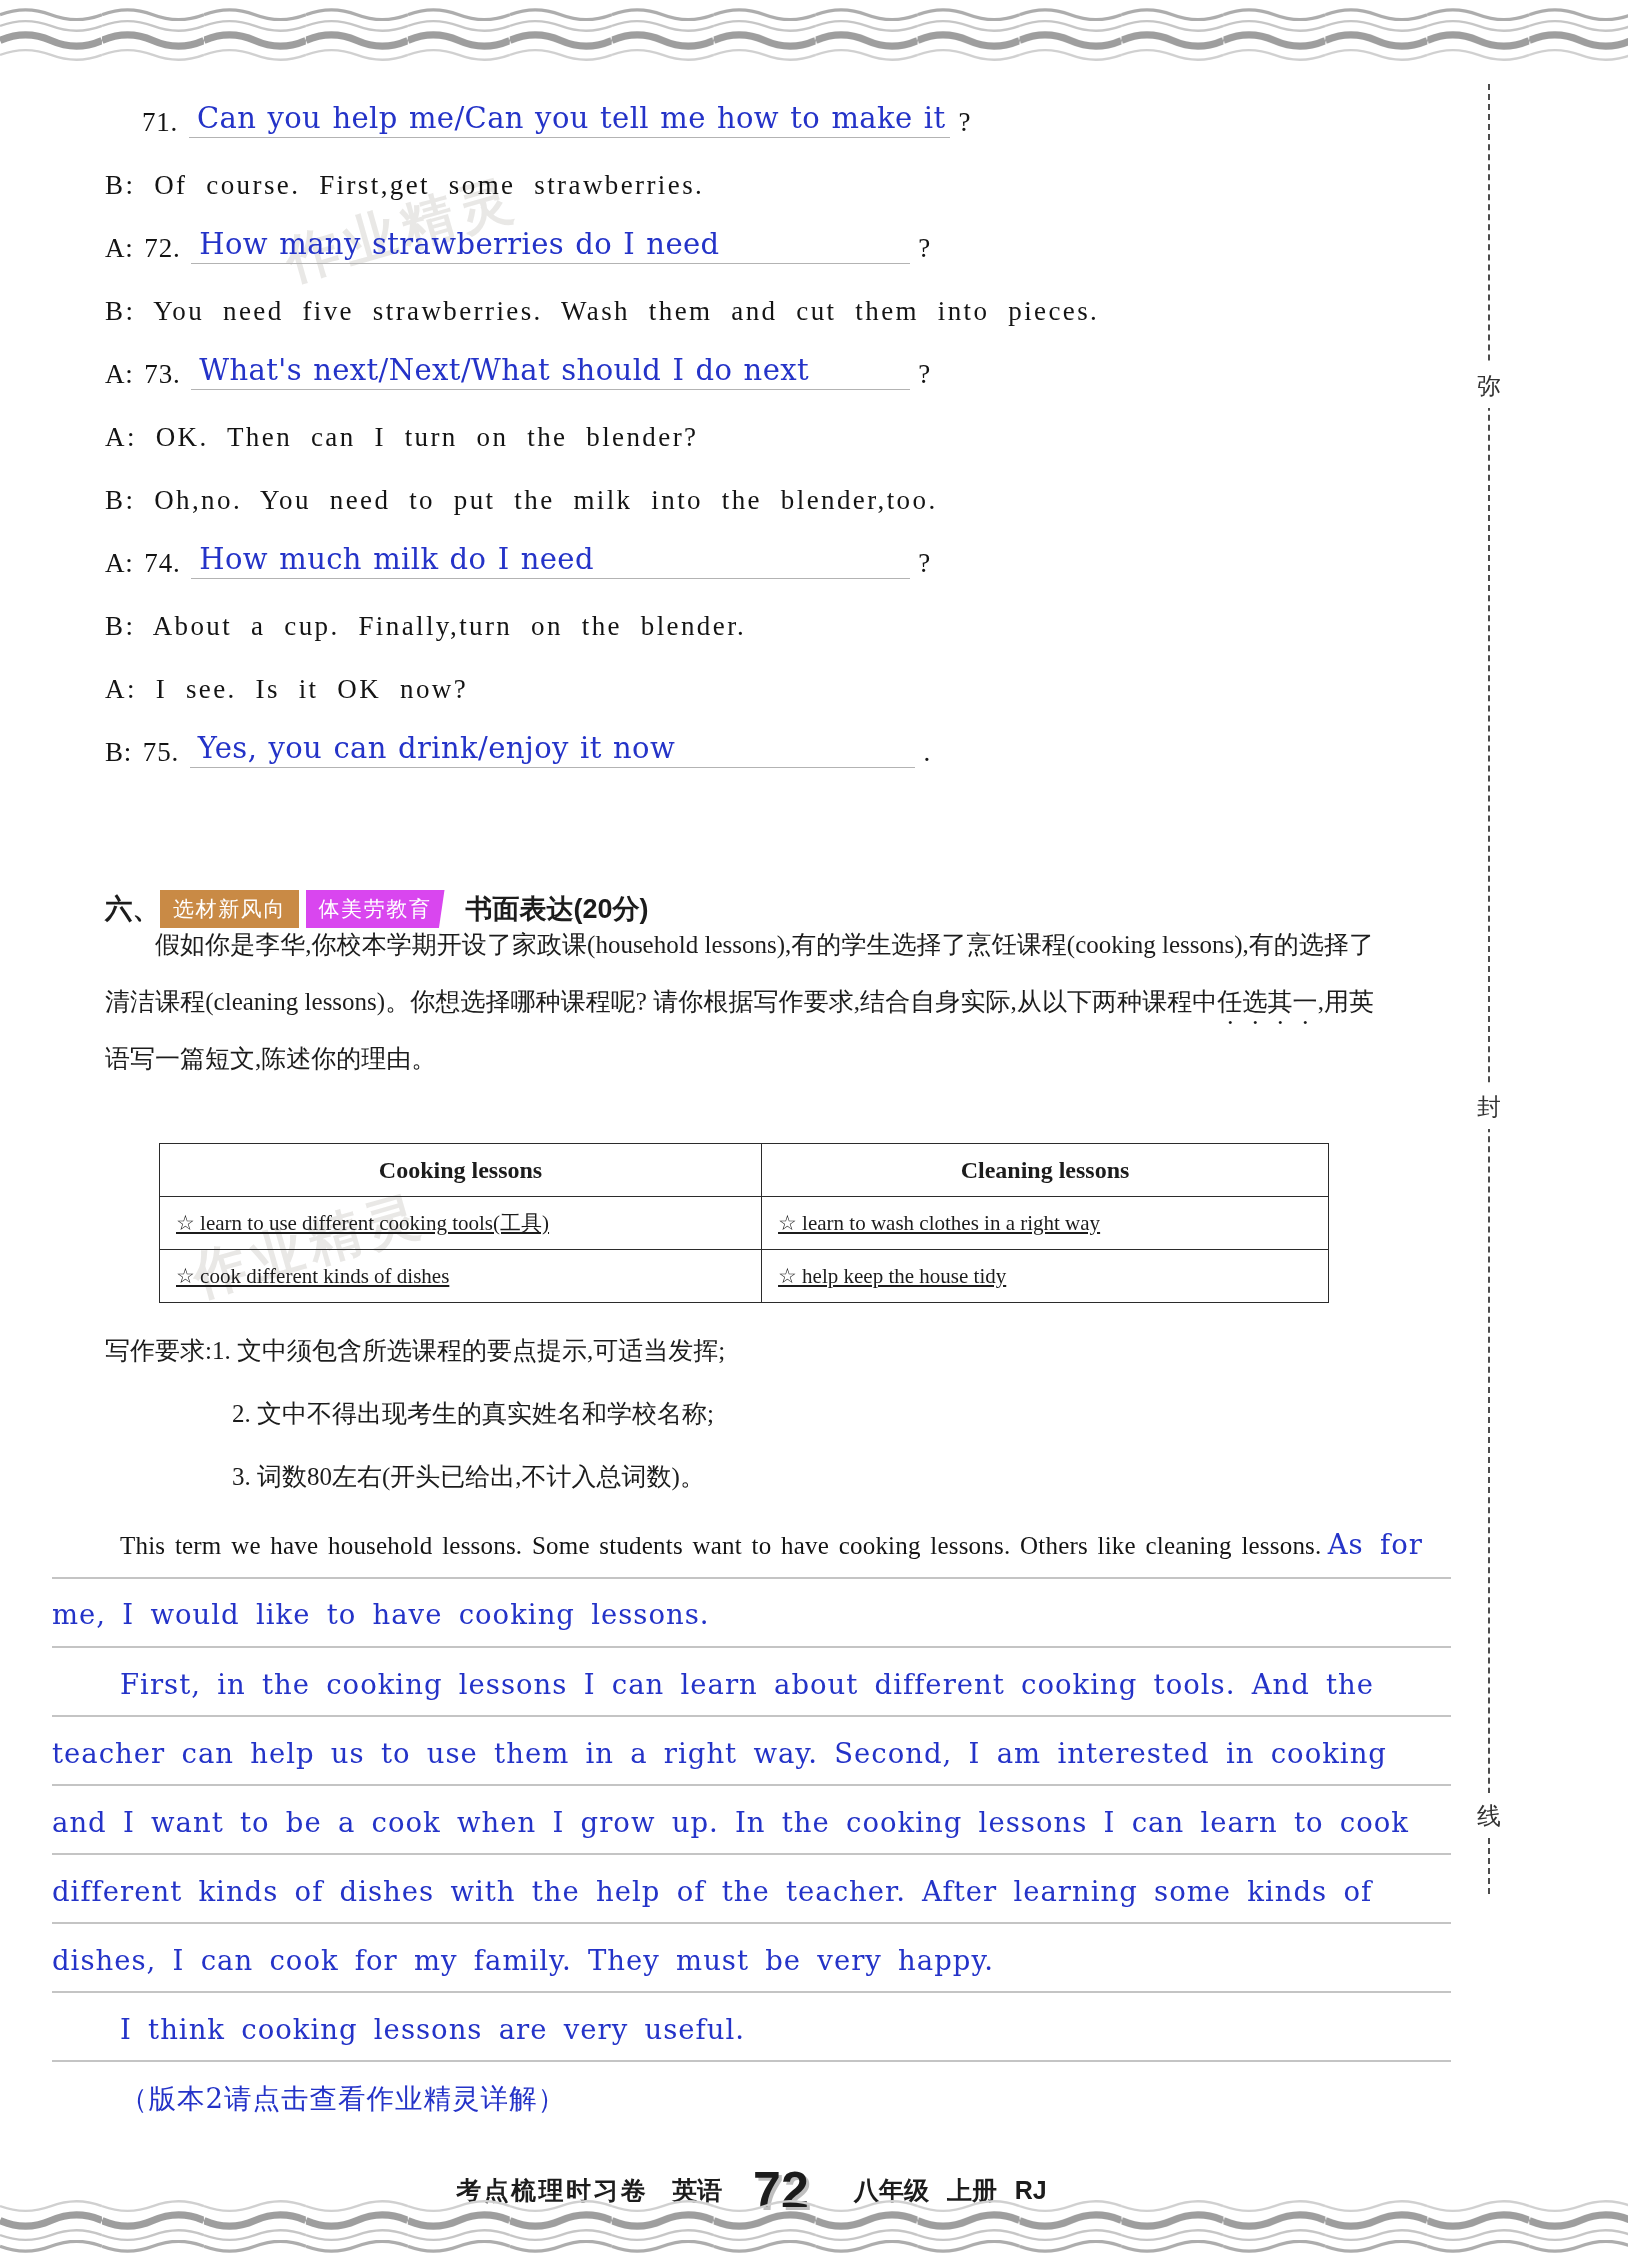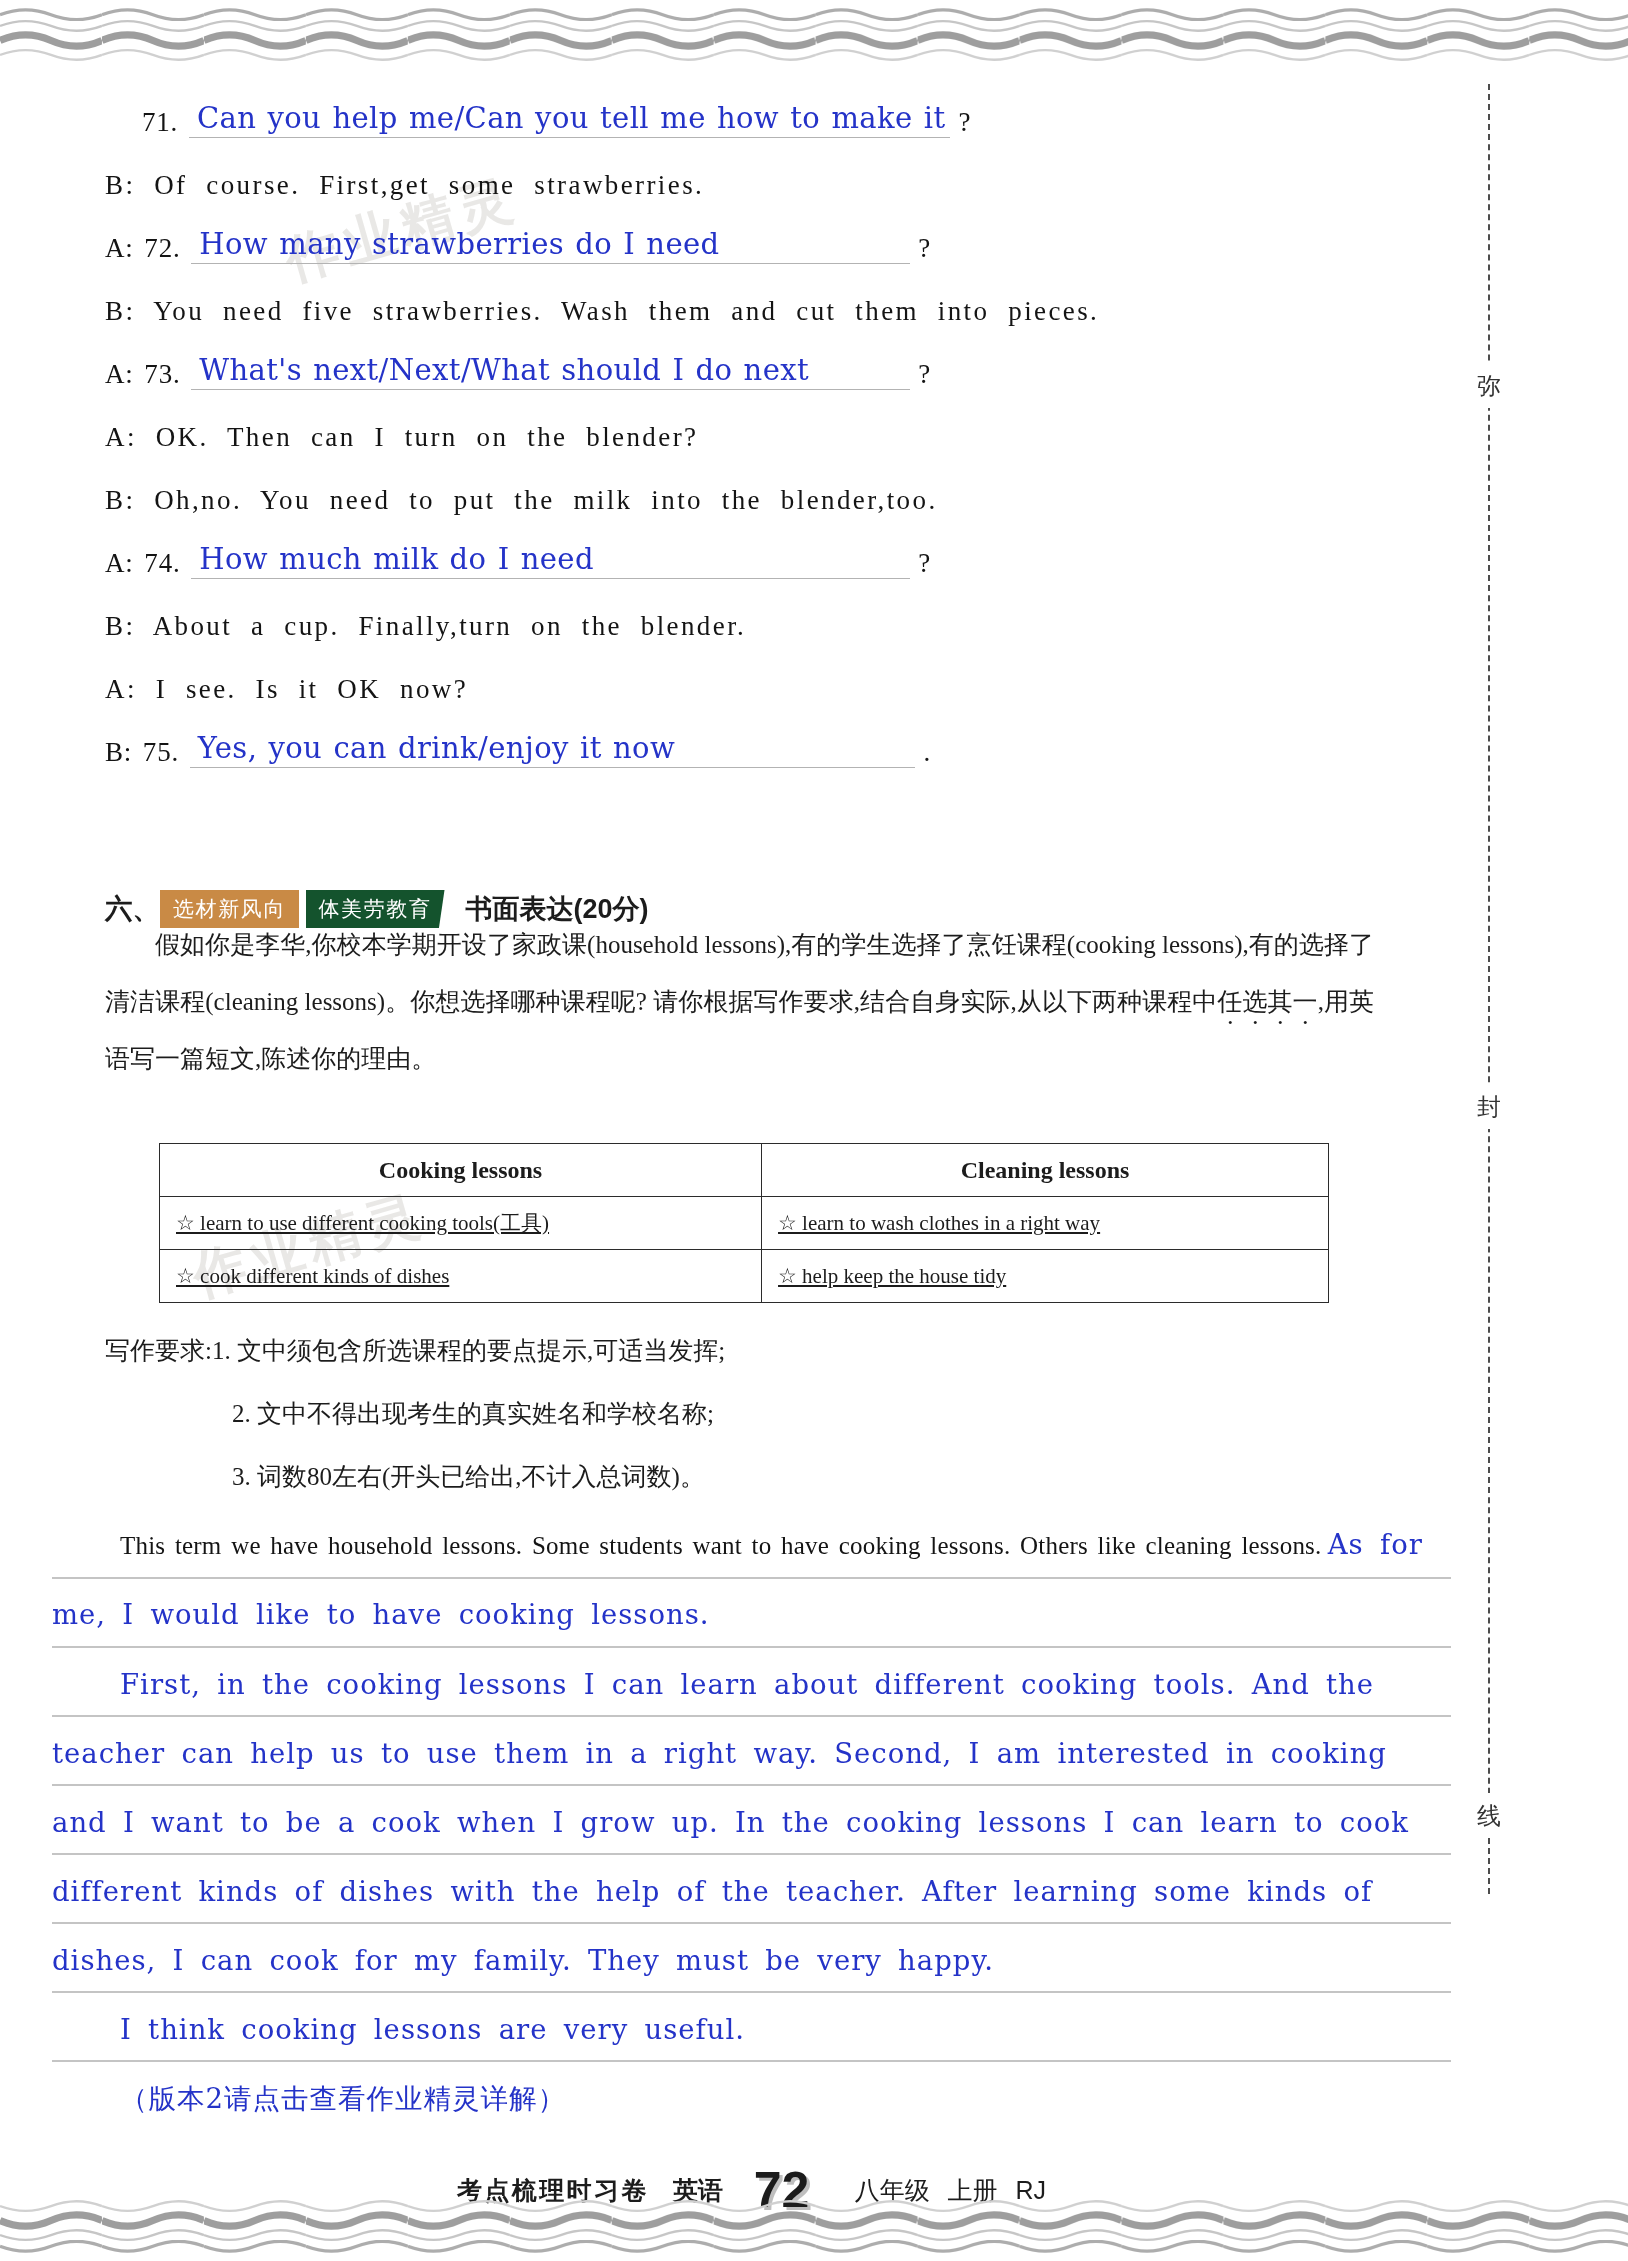--- a/index.html
+++ b/index.html
@@ -44,21 +44,21 @@
          font-family:"DejaVu Serif",serif; white-space:nowrap; }
   .tail { margin-left:8px; }
 
   
   .sec-head { position:absolute; left:105px; top:890px; display:flex; align-items:center; }
   .sec-num { font-size:27.5px; font-weight:700; font-family:"Liberation Sans",sans-serif; }
   .badge { display:inline-block; color:#fff; font-weight:400; font-size:21px;
            font-family:"Liberation Sans",sans-serif; padding:5px 13px; margin-right:6.5px;
            letter-spacing:1.6px; }
   .badge.b0 { background:#c98a45; }
-  .badge.b1 { background:#14532d; clip-path:polygon(0 0,100% 0,96% 100%,0 100%); }
+  .badge.b1 { background:#d946ef; clip-path:polygon(0 0,100% 0,96% 100%,0 100%); }
   .sec-title { font-size:27px; font-weight:700; margin-left:14.6px;
                font-family:"Liberation Sans",sans-serif; }
 
   
   .prompt { position:absolute; left:105px; top:916px; width:1269px;
             font-size:25px; line-height:57px; text-indent:2em; text-align:justify; }
   .emph { -webkit-text-emphasis:filled dot; -webkit-text-emphasis-position:under right;
           text-emphasis:filled dot; text-emphasis-position:under right; }
 
   
@@ -89,21 +89,21 @@
   .footer { position:absolute; left:52px; bottom:42px; width:1399px;
             text-align:center; white-space:nowrap; }
   .footer span { vertical-align:middle; }
   .ft-series { font-size:25px; font-weight:700; letter-spacing:2.4px;
                font-family:"Liberation Sans",sans-serif; }
   .ft-subject { font-size:25px; font-weight:700; margin-left:21px;
                 font-family:"Liberation Sans",sans-serif; }
   .ft-page { font-size:50px; font-weight:800; margin:0 27.5px;
              font-family:"Liberation Sans",sans-serif;
              text-shadow:3.2px 3.2px 0 rgba(0,0,0,0.25); }
-  .ft-grade, .ft-volume, .ft-edition { font-size:25px; font-weight:400; margin-left:14.6px;
+  .ft-grade, .ft-volume, .ft-edition { font-size:25px; font-weight:700; margin-left:14.6px;
              font-family:"Liberation Sans",sans-serif; }
 </style>
 </head>
 <body>
 
 <div class="page">
 
   <svg class="band top" viewBox="0 0 2012 72" preserveAspectRatio="none">
     <defs>
       <pattern id="wv-top" width="126" height="72" patternUnits="userSpaceOnUse">

